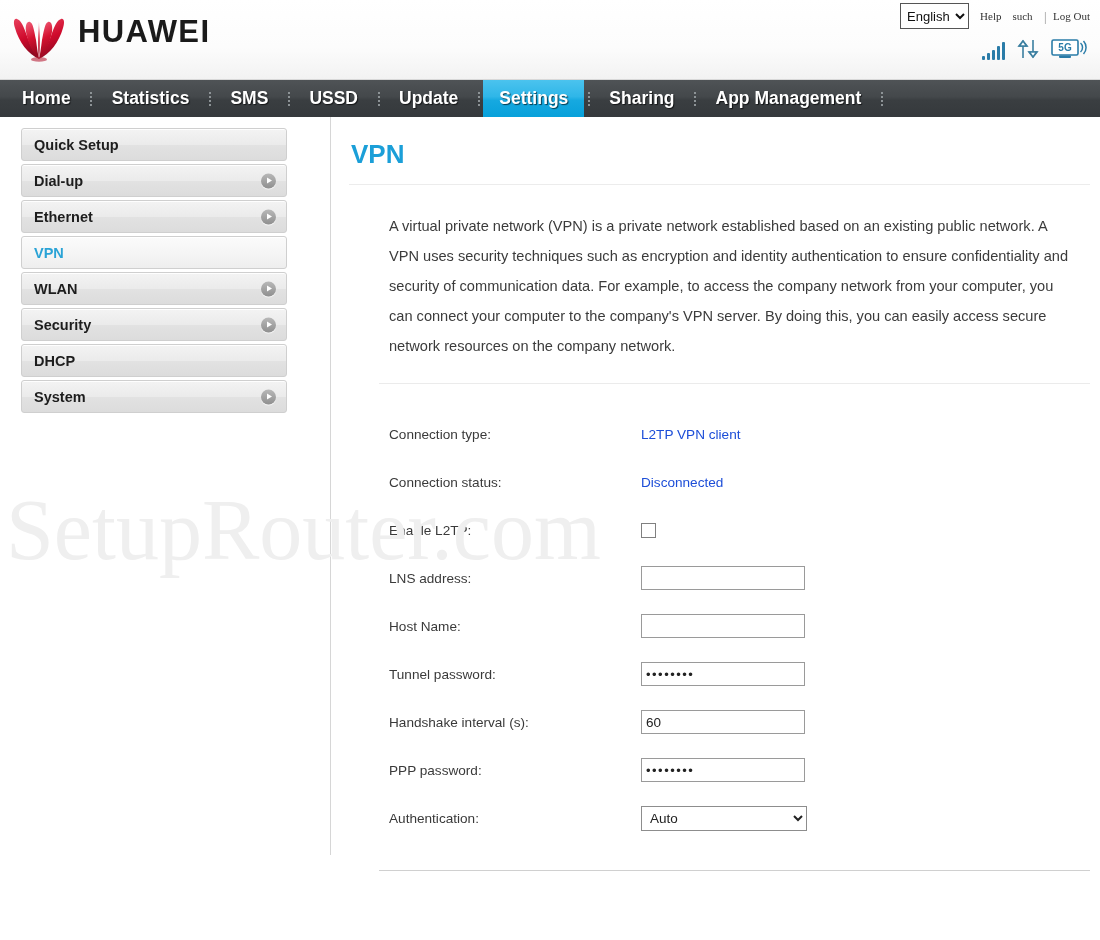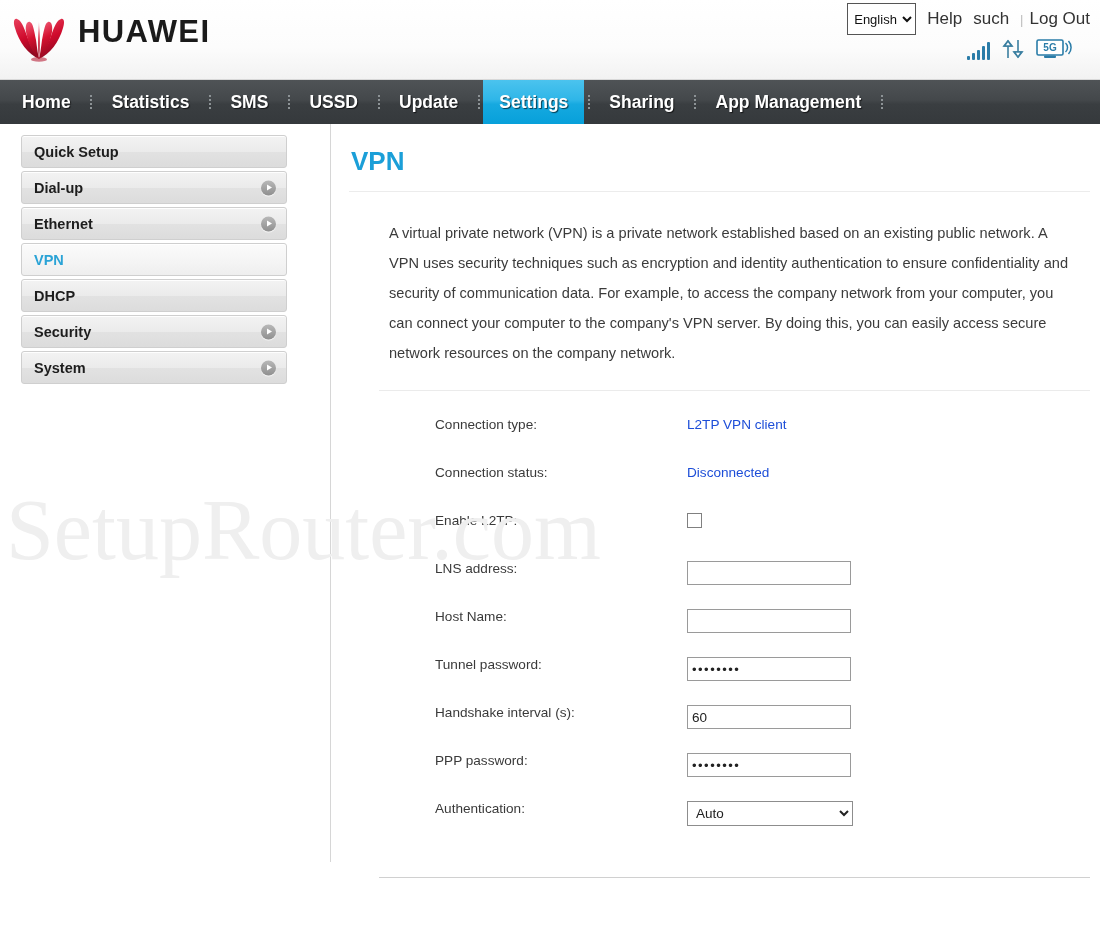--- a/index.html
+++ b/index.html
@@ -56,38 +56,39 @@
     font-size: 13px;
     color: #333;
   }
   .lang-select {
     font-family: "Liberation Sans", sans-serif;
     font-size: 13px;
     padding: 1px 2px;
     border: 1px solid #555;
     background: #fff;
     color: #111;
-    height: 32px;
+    height: 26px;
     border-radius: 0;
   }
   .hlink {
     margin-left: 11px;
     color: #333;
     text-decoration: none;
-    font-size: 17px;
+    font-size: 11px;
+    font-family: Liberation Serif, serif;
   }
   .hsep {
     margin-left: 11px;
     color: #bbb;
     font-size: 13px;
   }
 
   .status-icons {
     position: absolute;
-    right: 24px;
+    right: 9px;
     top: 38px;
     display: flex;
     align-items: flex-end;
     gap: 10px;
   }
 
   
   .sig {
     display: flex;
     align-items: flex-end;
@@ -104,21 +105,21 @@
   .sig i:nth-child(2) { height: 7px; }
   .sig i:nth-child(3) { height: 10px; }
   .sig i:nth-child(4) { height: 14px; }
   .sig i:nth-child(5) { height: 18px; }
 
   .arrows { height: 22px; }
   .icon5g { height: 22px; }
 
   
   .nav {
-    height: 44px;
+    height: 37px;
     background: linear-gradient(to bottom, #4f5356 0%, #44484b 45%, #3a3e41 55%, #35393c 100%);
     display: flex;
     align-items: stretch;
     padding-left: 6px;
     box-sizing: border-box;
   }
   .nav-item {
     display: flex;
     align-items: center;
     padding: 0 16px;
@@ -249,23 +250,22 @@
     height: 1px;
     background: #ebebeb;
     margin: 22px 10px 0 48px;
   }
 
   .form {
     margin: 26px 0 0 58px;
   }
   .frow {
     display: flex;
-    align-items: flex-start;
+    align-items: center;
     height: 48px;
-    margin-left: 46px;
   }
   .flabel {
     width: 252px;
     flex: 0 0 252px;
     font-size: 13.6px;
     color: #3a3a3a;
     font-family: "Liberation Sans", sans-serif;
   }
   .fvalue {
     font-size: 13.6px;
@@ -466,28 +466,32 @@
 
     <div class="menu-item">
       <span class="mlabel">Ethernet</span>
       <span class="menu-arrow"></span>
     </div>
 
     <div class="menu-item active">
       <span class="mlabel">VPN</span>
     </div>
 
-
-    <div class="menu-item">
-      <span class="mlabel">DHCP</span>
+    <div class="menu-item">
+      <span class="mlabel">WLAN</span>
+      <span class="menu-arrow"></span>
     </div>
 
     <div class="menu-item">
       <span class="mlabel">Security</span>
       <span class="menu-arrow"></span>
+    </div>
+
+    <div class="menu-item">
+      <span class="mlabel">DHCP</span>
     </div>
 
     <div class="menu-item">
       <span class="mlabel">System</span>
       <span class="menu-arrow"></span>
     </div>
 
   </div>
 
   <div class="content">

